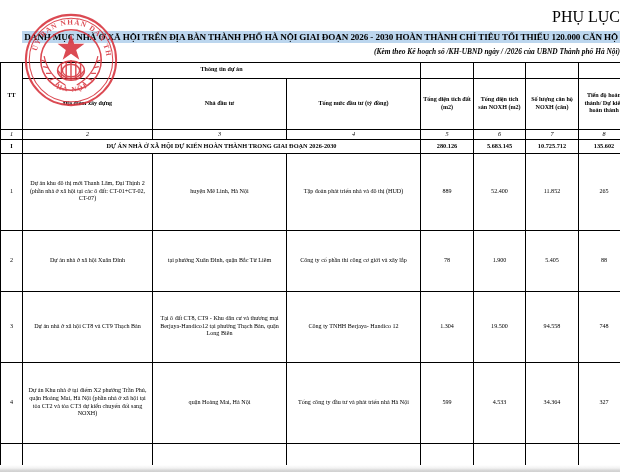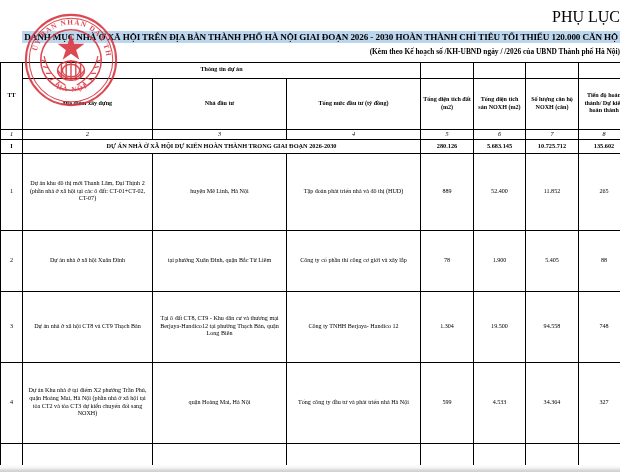--- a/index.html
+++ b/index.html
@@ -35,20 +35,21 @@
     font-weight: bold;
     letter-spacing: -0.1px;
     white-space: nowrap;
     display: inline-block;
     padding: 1px 2px 1px 2px;
     background: #bcd6ee;
     color: #000;
   }
   .doc-subtitle {
     font-size: 7.4px;
+    font-style: italic;
     font-weight: bold;
     margin-top: 2.5px;
     white-space: nowrap;
   }
 
   
   table.main {
     border-collapse: collapse;
     table-layout: fixed;
     width: 604px;

